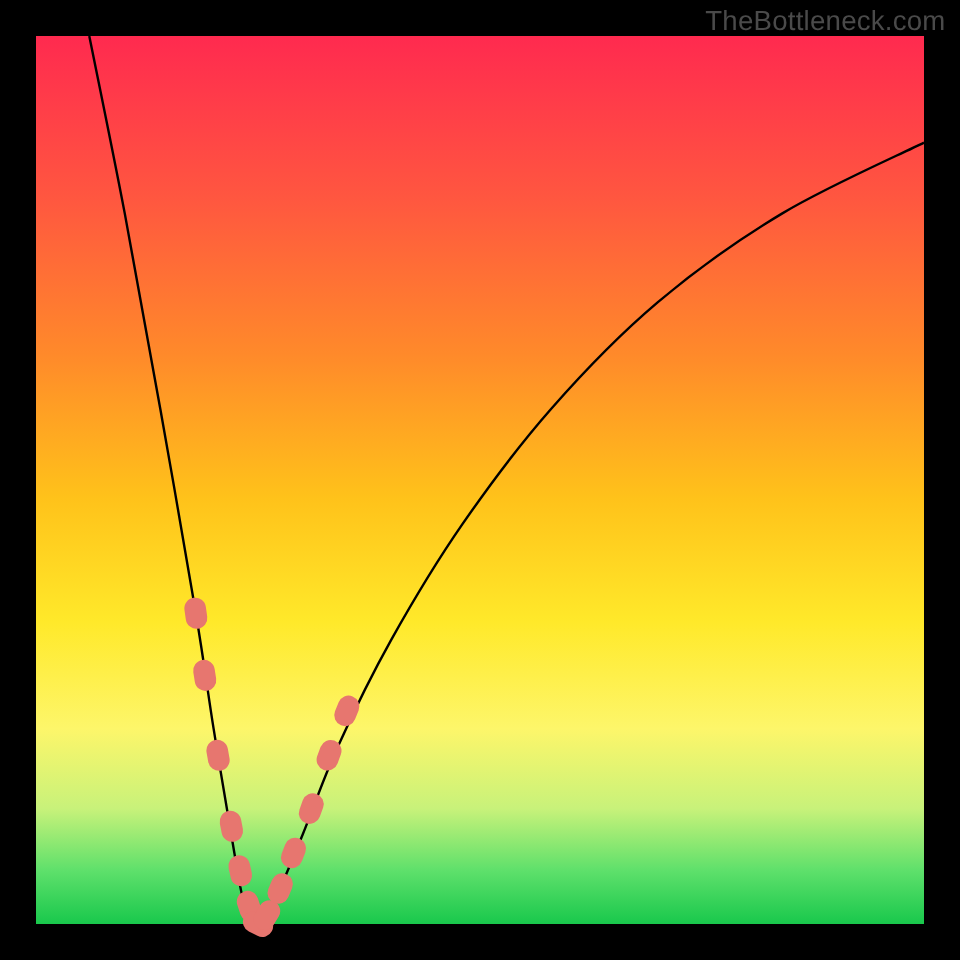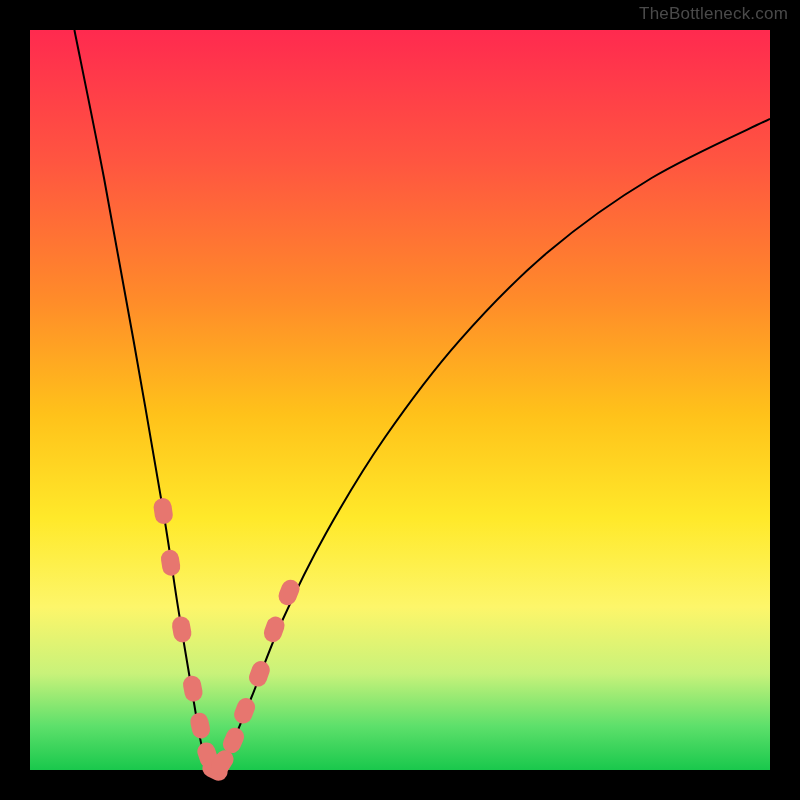--- a/index.html
+++ b/index.html
@@ -34,21 +34,21 @@
       #c8f27a 87%,
       #5ee06b 94%,
       #19c84c 100%
     );
   }
   .watermark {
     position: absolute;
     top: 4px;
     right: 12px;
     color: #4a4a4a;
-    font-size: 17px;
+    font-size: 23px;
     font-weight: 400;
     letter-spacing: 0.2px;
     user-select: none;
   }
   svg.overlay {
     position: absolute;
     left: 30px;
     top: 30px;
     width: 740px;
     height: 740px;

